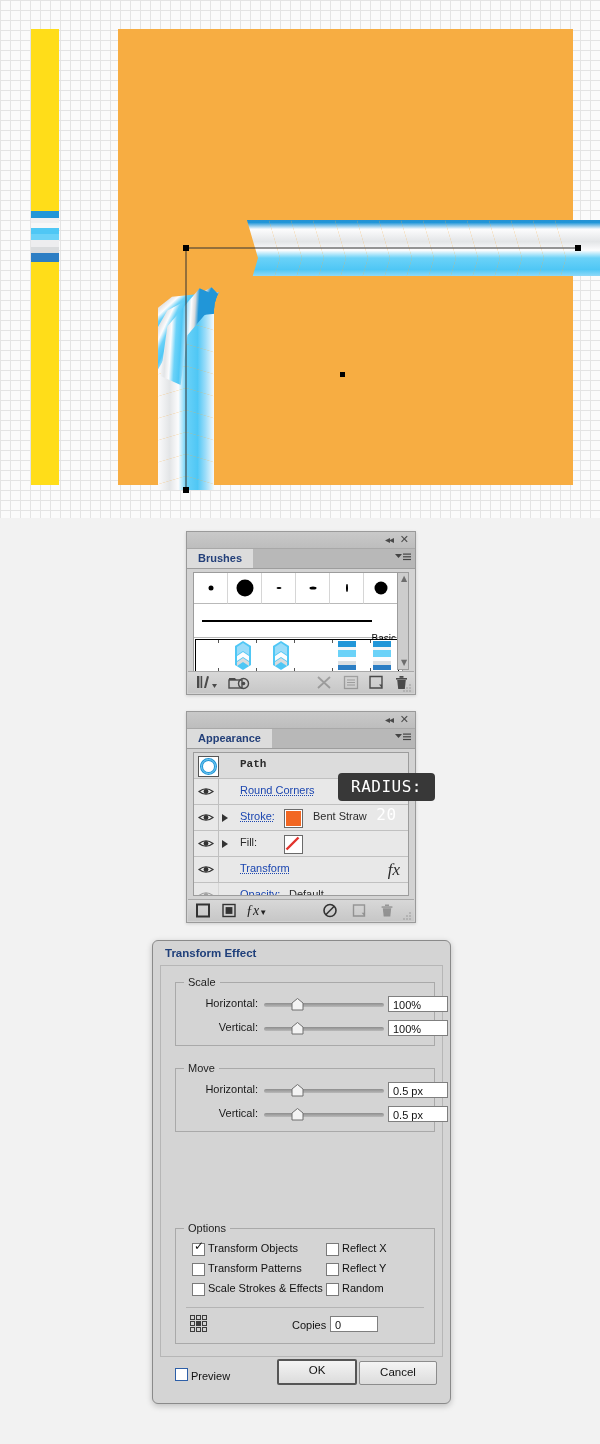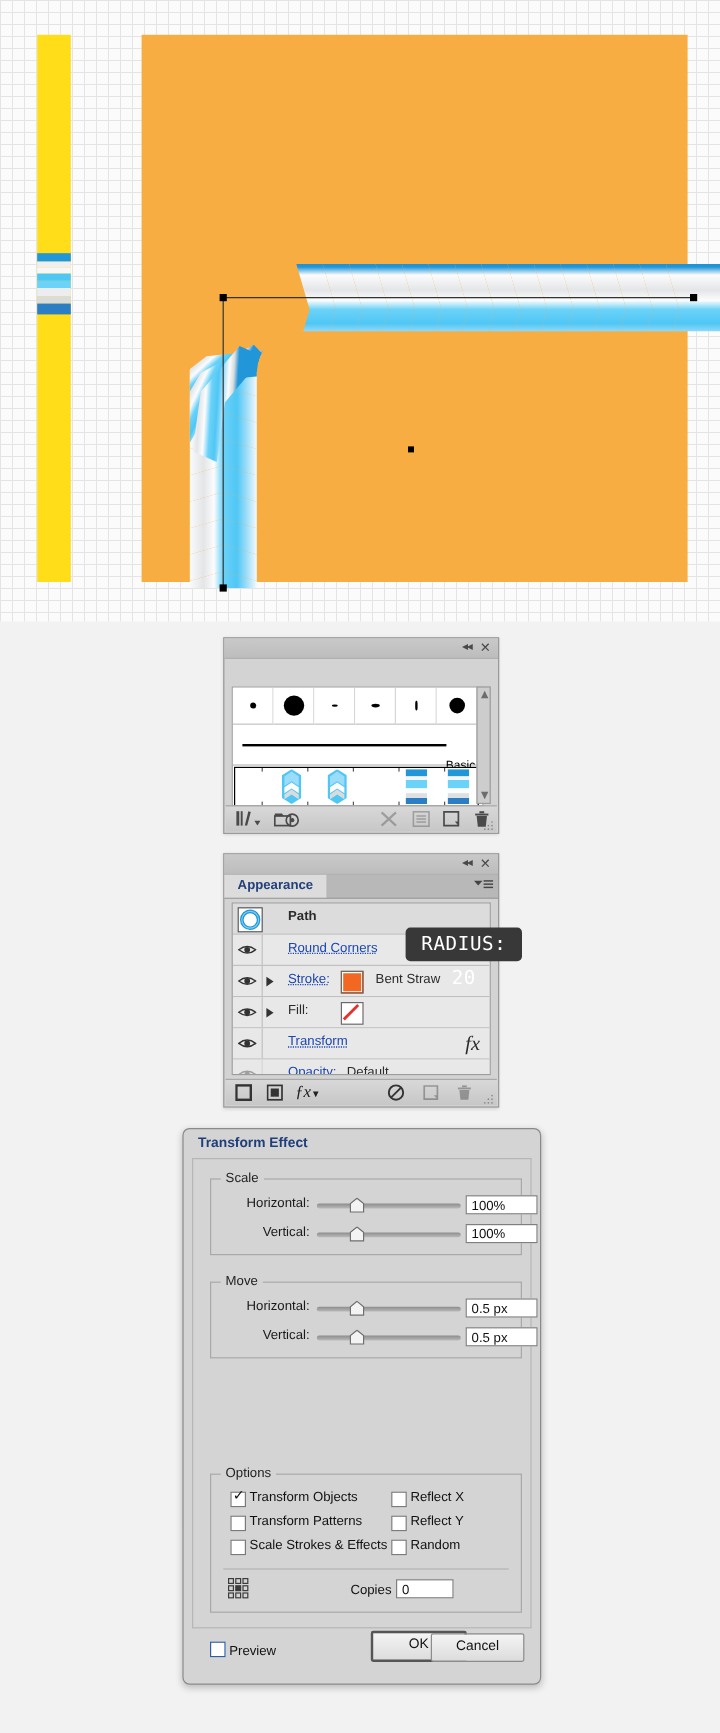--- a/index.html
+++ b/index.html
@@ -301,20 +301,29 @@
     <rect x="457" y="45" width="6" height="6" fill="#000"></rect>
     <rect x="222" y="172" width="5" height="5" fill="#000"></rect>
   </svg>
 </div>
 
 <div class="panel" id="brushes-panel">
   <div class="panel-titlebar">
     <span class="tb-btn tb-collapse">◂◂</span>
     <span class="tb-btn tb-close">✕</span>
   </div>
+  <div class="panel-tabrow">
+    <div class="panel-tab">Brushes</div>
+    <svg class="panel-menu" viewBox="0 0 16 12">
+      <polygon points="0,2 7,2 3.5,6" fill="#444"></polygon>
+      <rect x="8" y="1.5" width="8" height="1.2" fill="#444"></rect>
+      <rect x="8" y="4.2" width="8" height="1.2" fill="#444"></rect>
+      <rect x="8" y="6.9" width="8" height="1.2" fill="#444"></rect>
+    </svg>
+  </div>
 
   <div id="brushes-body">
     <div class="brush-row">
       <div class="brush-cell">
           <i class="dot" style="width:5px;height:5px;"></i>
         </div>
       <div class="brush-cell">
           <i class="dot" style="width:17px;height:17px;"></i>
         </div>
       <div class="brush-cell">
@@ -441,21 +450,21 @@
 
   <div id="appearance-list">
 
     <div class="ap-row header">
       <div id="thumb-path">
         <svg viewBox="0 0 19 19" width="19" height="19">
           <circle cx="9.5" cy="9.5" r="7" fill="none" stroke="#2196D8" stroke-width="3"></circle>
           <circle cx="9.5" cy="9.5" r="7" fill="none" stroke="#7fd0f2" stroke-width="1"></circle>
         </svg>
       </div>
-      <span class="ap-label" style="left:46px;font-weight:bold;">Path</span>
+      <span class="ap-label" style="left:46px;font-weight:bold;font-family:Liberation Mono, monospace;">Path</span>
     </div>
 
     <div class="ap-row">
       <div class="ap-eye">
         <svg width="16" height="11" viewBox="0 0 16 11">
           <path d="M1 5.5 Q8 0 15 5.5 Q8 11 1 5.5 Z" fill="none" stroke="#333" stroke-width="1.2"></path>
           <circle cx="8" cy="5.5" r="2.4" fill="#333"></circle>
         </svg>
       </div>
       <span class="ap-label ap-link" style="left:46px;">Round Corners</span>
@@ -625,15 +634,15 @@
         <rect x="12.5" y="12.5" width="4" height="4" fill="none" stroke="#3c3c3c"></rect>
       </svg>
 
       <span class="cbox-label" style="left:116px;top:90px;">Copies</span>
       <span class="field" style="left:154px;top:87px;width:48px;">0</span>
     </div>
   </div>
 
   <span class="cbox accent" style="left:22px;bottom:22px;"></span>
   <span class="cbox-label" style="left:38px;bottom:21px;">Preview</span>
-  <span class="dlg-btn default" style="left:124px;bottom:18px;width:76px;margin-left:32px;">OK</span>
+  <span class="dlg-btn default" style="left:124px;bottom:18px;width:76px;">OK</span>
   <span class="dlg-btn" style="left:206px;bottom:18px;width:76px;">Cancel</span>
 </div>
 
 </body></html>

